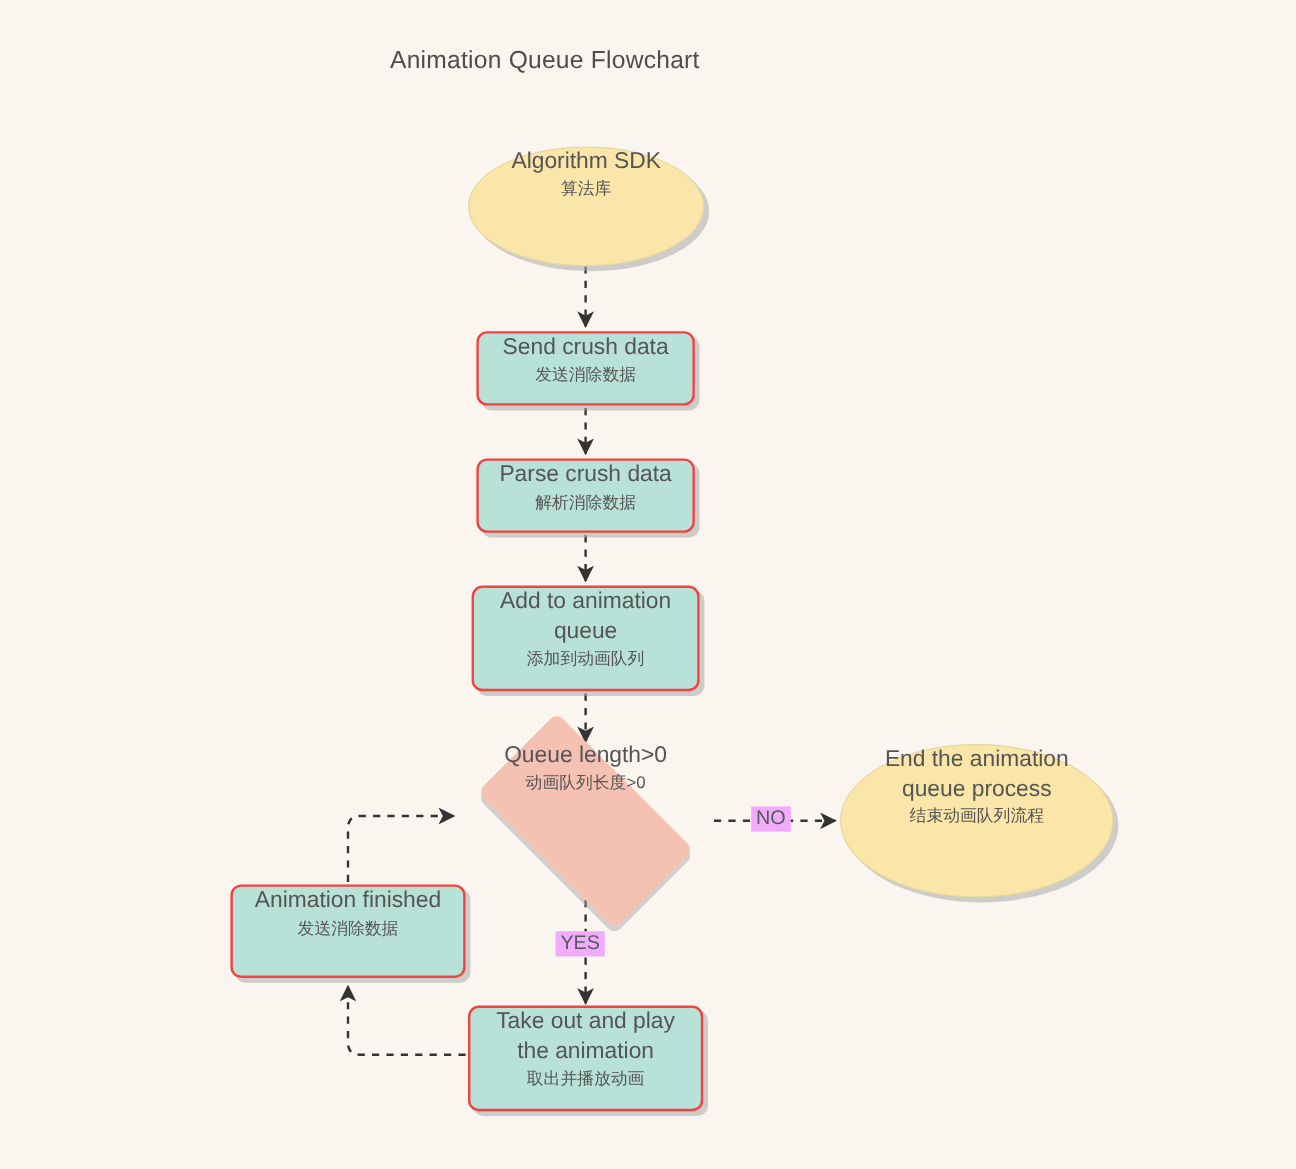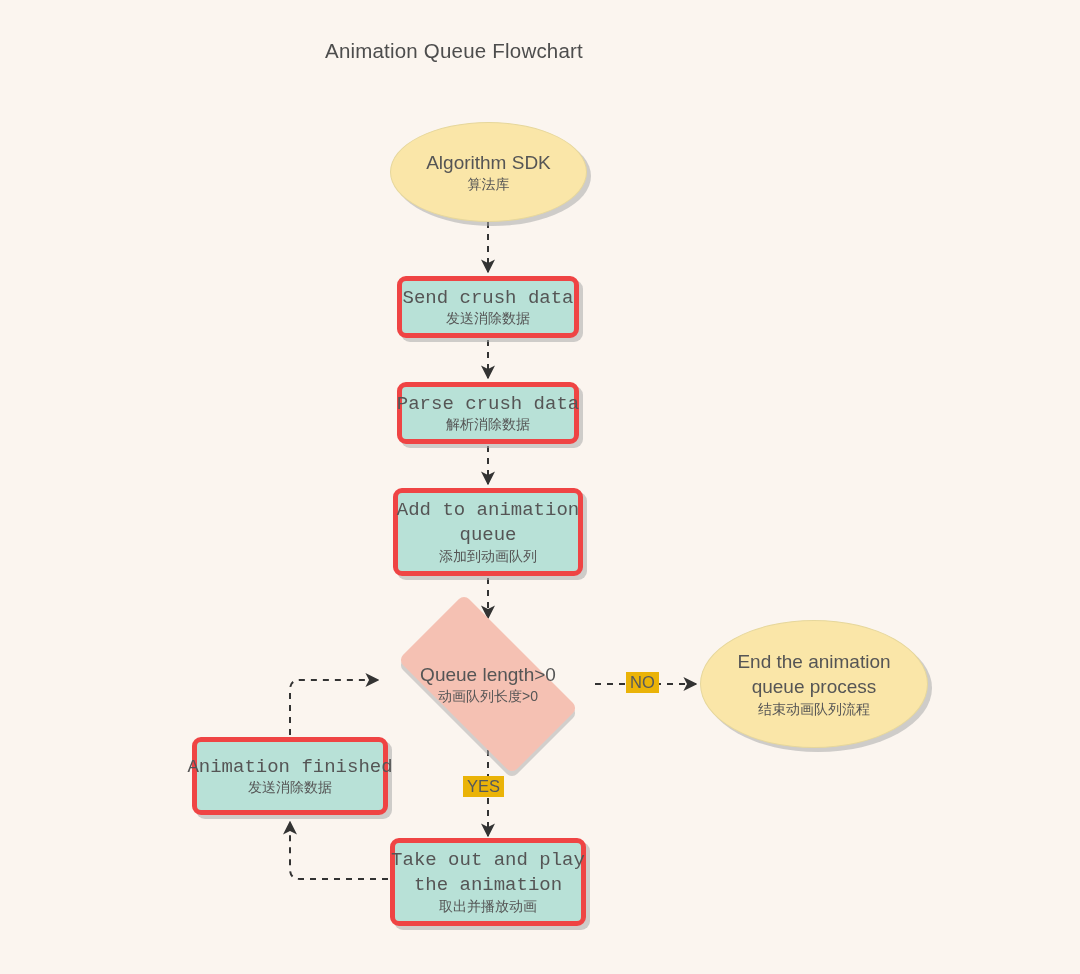--- a/index.html
+++ b/index.html
@@ -42,35 +42,34 @@
   .title-en { font-size: 20.5px; display: block; letter-spacing: .2px; }
   .title-zh { font-size: 19px; display: block; }
 
   
   .node {
     position: absolute;
     box-sizing: border-box;
     display: flex;
     flex-direction: column;
     align-items: center;
-    justify-content: center;
+    justify-content: flex-start;
     text-align: center;
     color: #555555;
     line-height: 1.3;
   }
   .node .ln { display: block; white-space: nowrap; }
   .ln-en { font-size: 19px; }
   .ln-zh { font-size: 14px; }
 
   .node.process {
     background: #b8e1d7;
-    border: 5px solid #ef4444;
+    border: 2px solid #ef4444;
     border-radius: 9px;
     box-shadow: 4px 4px 0 0 rgba(170,170,170,0.55);
-    font-family: Liberation Mono, monospace;
   }
 
   .node.terminal {
     background: #fae6a8;
     border: 1px solid #e6d79c;
     border-radius: 50%;
     box-shadow: 4px 4px 0 0 rgba(170,170,170,0.55);
   }
 
   .node.decision {
@@ -91,21 +90,21 @@
   .decision .labels {
     position: relative;
     z-index: 1;
   }
 
   
   .edge-label {
     position: absolute;
     font-size: 16.5px;
     color: #55595c;
-    background: #eab308;
+    background: #f0abfc;
     padding: 1px 4px;
     white-space: nowrap;
   }
 </style>
 </head>
 <body>
 
 <div id="chart-root">
 
   <svg id="edges" viewBox="0 0 1080 974">

